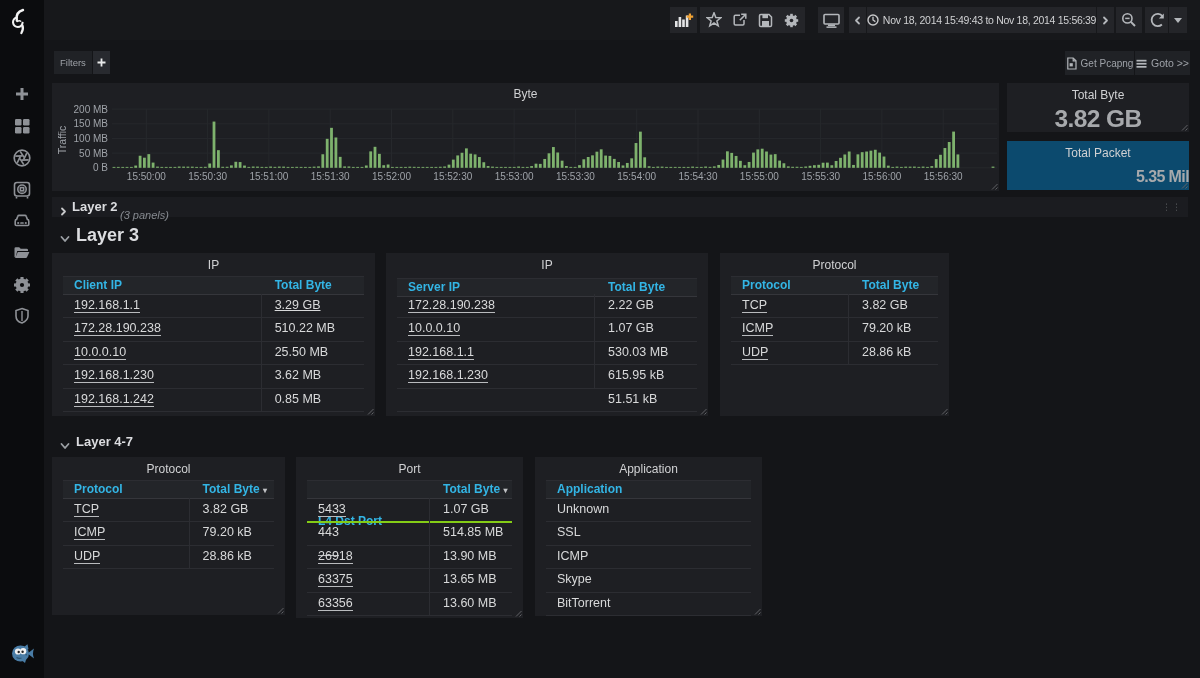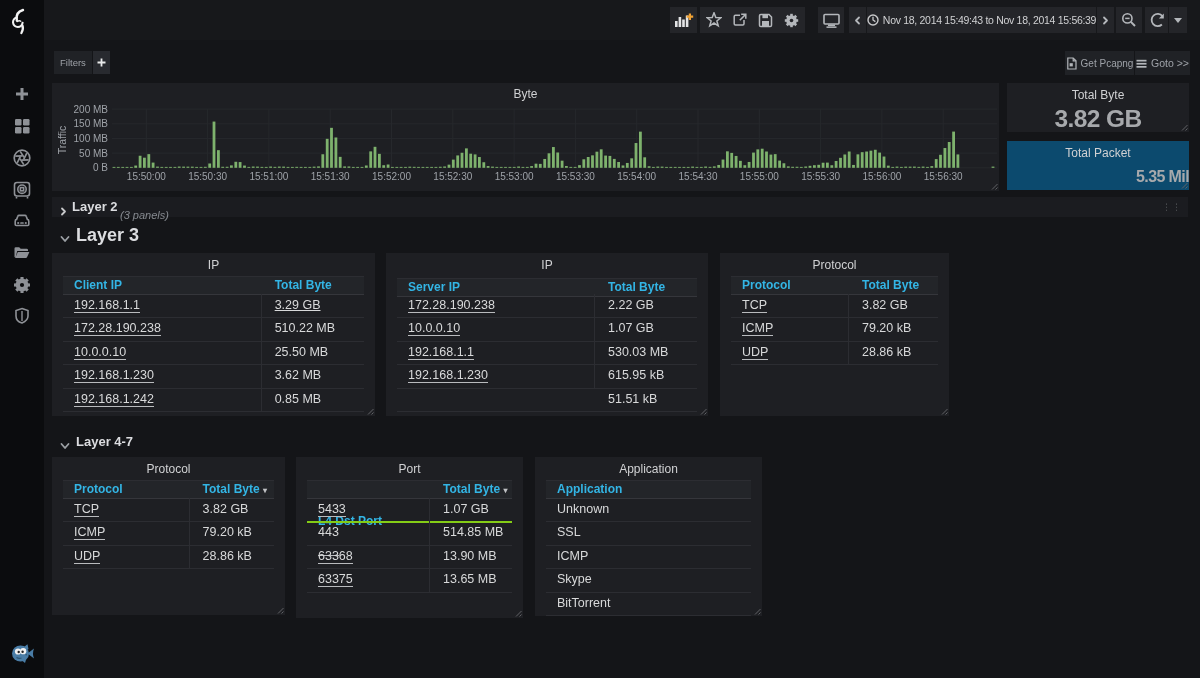--- a/index.html
+++ b/index.html
@@ -635,26 +635,30 @@
     <div style="position:absolute;left:11px;top:41px;width:205px;height:116px;color:#d8d9da;font-size:12.5px;">
       <div style="position:absolute;left:0;top:0.0px;width:100%;height:23.4px;border-bottom:2px solid #84cc16;">
         <div style="position:absolute;left:0;top:0;width:60%;height:100%;line-height:23.4px;padding-left:11px;box-sizing:border-box;border-right:1px solid #2c2d32;"><span style="border-bottom:1px solid #b9bbbe;padding-bottom:0px;">5433</span></div>
         <div style="position:absolute;left:60%;top:0;right:0;height:100%;line-height:23.4px;padding-left:13px;box-sizing:border-box;">1.07 GB</div>
       </div>
       <div style="position:absolute;left:0;top:23.4px;width:100%;height:23.4px;border-bottom:1px solid #2c2d32;">
         <div style="position:absolute;left:0;top:0;width:60%;height:100%;line-height:23.4px;padding-left:11px;box-sizing:border-box;border-right:1px solid #2c2d32;"><span style="border-bottom:1px solid #b9bbbe;padding-bottom:16px;">443</span></div>
         <div style="position:absolute;left:60%;top:0;right:0;height:100%;line-height:23.4px;padding-left:13px;box-sizing:border-box;">514.85 MB</div>
       </div>
       <div style="position:absolute;left:0;top:46.8px;width:100%;height:23.4px;border-bottom:1px solid #2c2d32;">
-        <div style="position:absolute;left:0;top:0;width:60%;height:100%;line-height:23.4px;padding-left:11px;box-sizing:border-box;border-right:1px solid #2c2d32;"><span style="border-bottom:1px solid #b9bbbe;padding-bottom:0px;">63368</span></div>
+        <div style="position:absolute;left:0;top:0;width:60%;height:100%;line-height:23.4px;padding-left:11px;box-sizing:border-box;border-right:1px solid #2c2d32;"><span style="border-bottom:1px solid #b9bbbe;padding-bottom:0px;">26918</span></div>
         <div style="position:absolute;left:60%;top:0;right:0;height:100%;line-height:23.4px;padding-left:13px;box-sizing:border-box;">13.90 MB</div>
       </div>
       <div style="position:absolute;left:0;top:70.2px;width:100%;height:23.4px;border-bottom:1px solid #2c2d32;">
         <div style="position:absolute;left:0;top:0;width:60%;height:100%;line-height:23.4px;padding-left:11px;box-sizing:border-box;border-right:1px solid #2c2d32;"><span style="border-bottom:1px solid #b9bbbe;padding-bottom:0px;">63375</span></div>
         <div style="position:absolute;left:60%;top:0;right:0;height:100%;line-height:23.4px;padding-left:13px;box-sizing:border-box;">13.65 MB</div>
+      </div>
+      <div style="position:absolute;left:0;top:93.6px;width:100%;height:23.4px;border-bottom:1px solid #2c2d32;">
+        <div style="position:absolute;left:0;top:0;width:60%;height:100%;line-height:23.4px;padding-left:11px;box-sizing:border-box;border-right:1px solid #2c2d32;"><span style="border-bottom:1px solid #b9bbbe;padding-bottom:0px;">63356</span></div>
+        <div style="position:absolute;left:60%;top:0;right:0;height:100%;line-height:23.4px;padding-left:13px;box-sizing:border-box;">13.60 MB</div>
       </div>
     </div>
     <svg class="rh" width="8" height="8" viewBox="0 0 8 8">
       <g stroke="#606266" stroke-width="1">
         <line x1="7.5" y1="2" x2="2" y2="7.5"></line>
         <line x1="7.5" y1="5.5" x2="5.5" y2="7.5"></line>
       </g>
     </svg>
   </div>
 <div class="panel" style="position:absolute;left:535px;top:457px;width:227px;height:159px;background:#1e1f23;">

